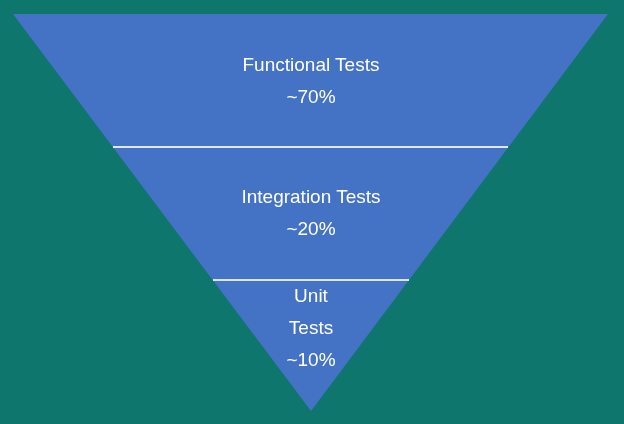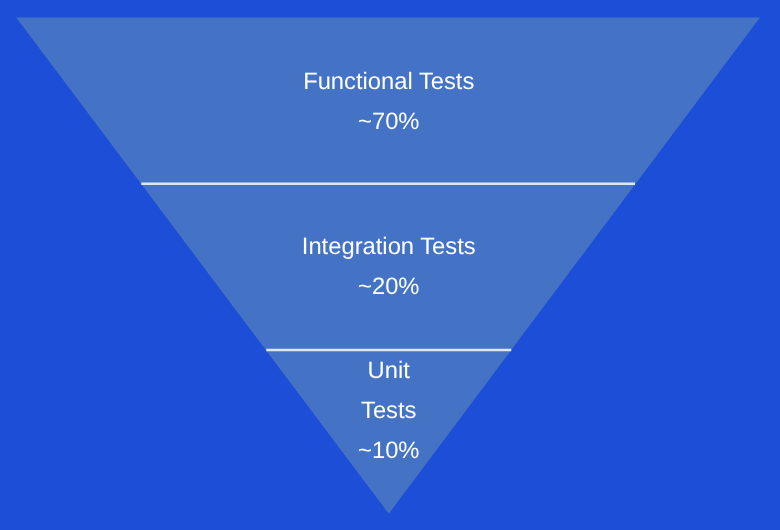--- a/index.html
+++ b/index.html
@@ -5,21 +5,21 @@
   html, body {
     margin: 0;
     padding: 0;
     background: #ffffff;
     font-family: "Liberation Sans", sans-serif;
   }
   .canvas {
     position: relative;
     width: 624px;
     height: 424px;
-    background: #1d4ed8;
+    background: #0f766e;
     overflow: hidden;
   }
   svg.pyramid {
     display: block;
     width: 624px;
     height: 424px;
   }
   text.level-text {
     font-family: "Liberation Sans", sans-serif;
     font-size: 19px;

